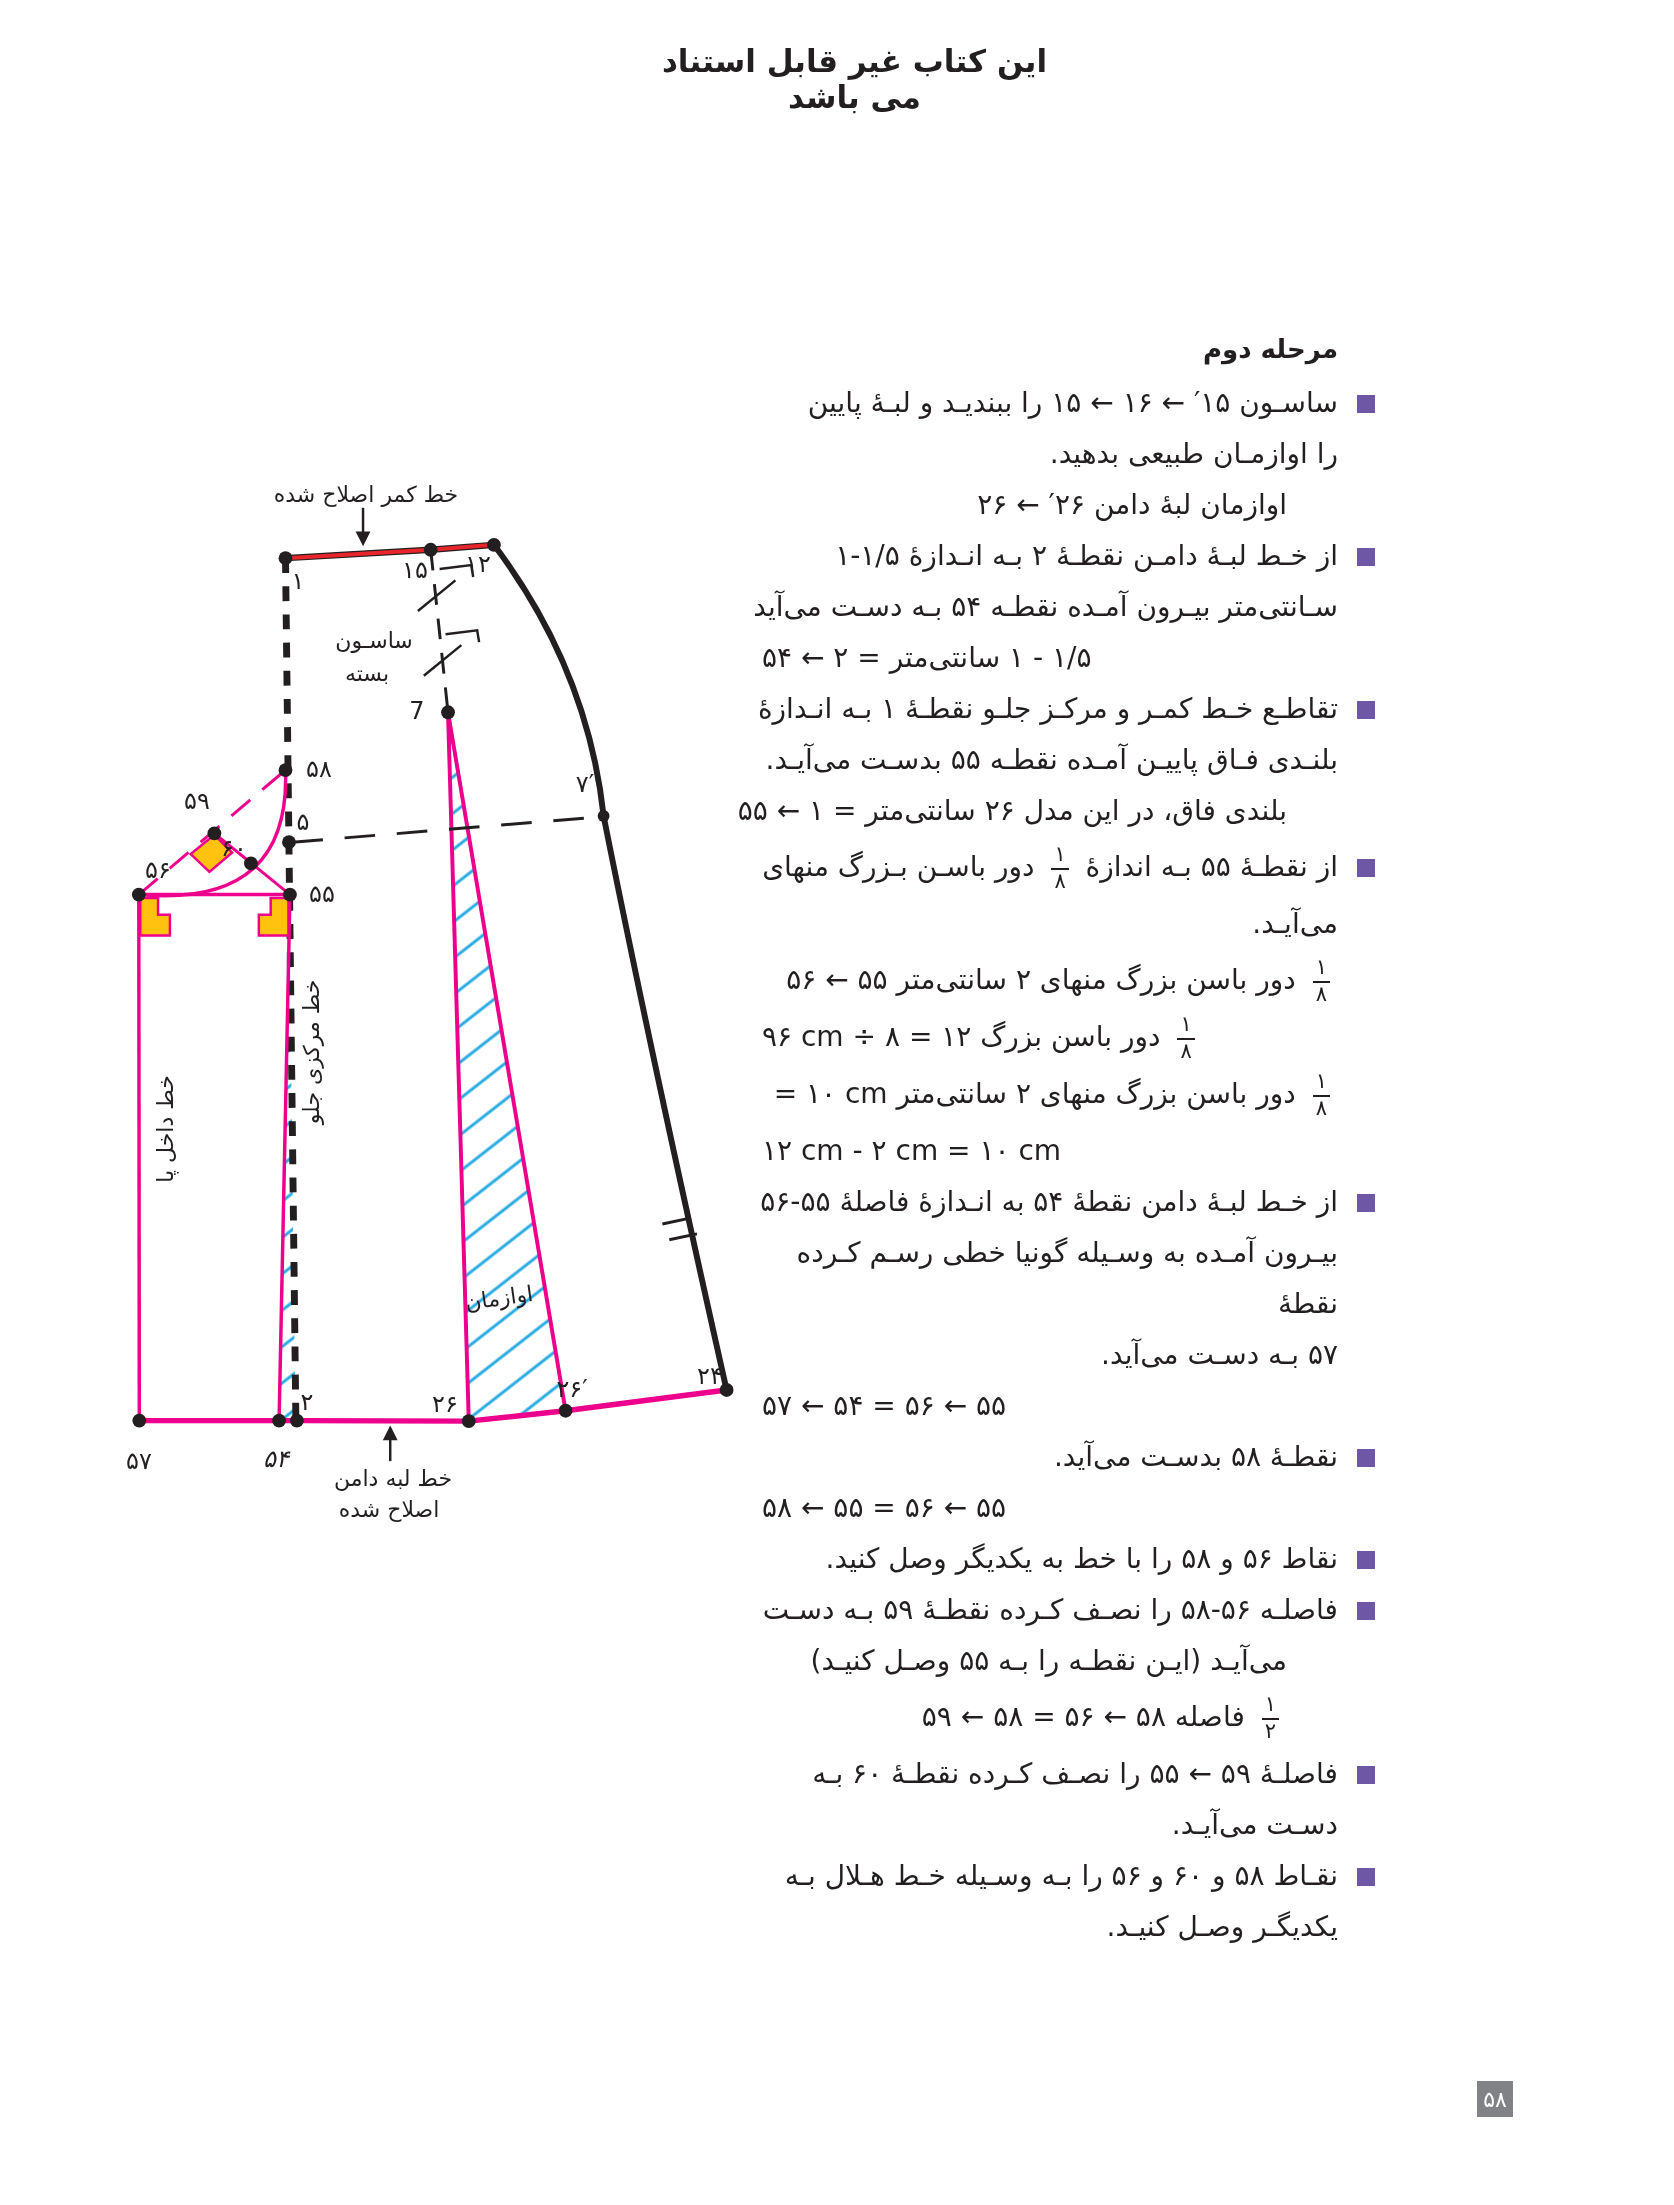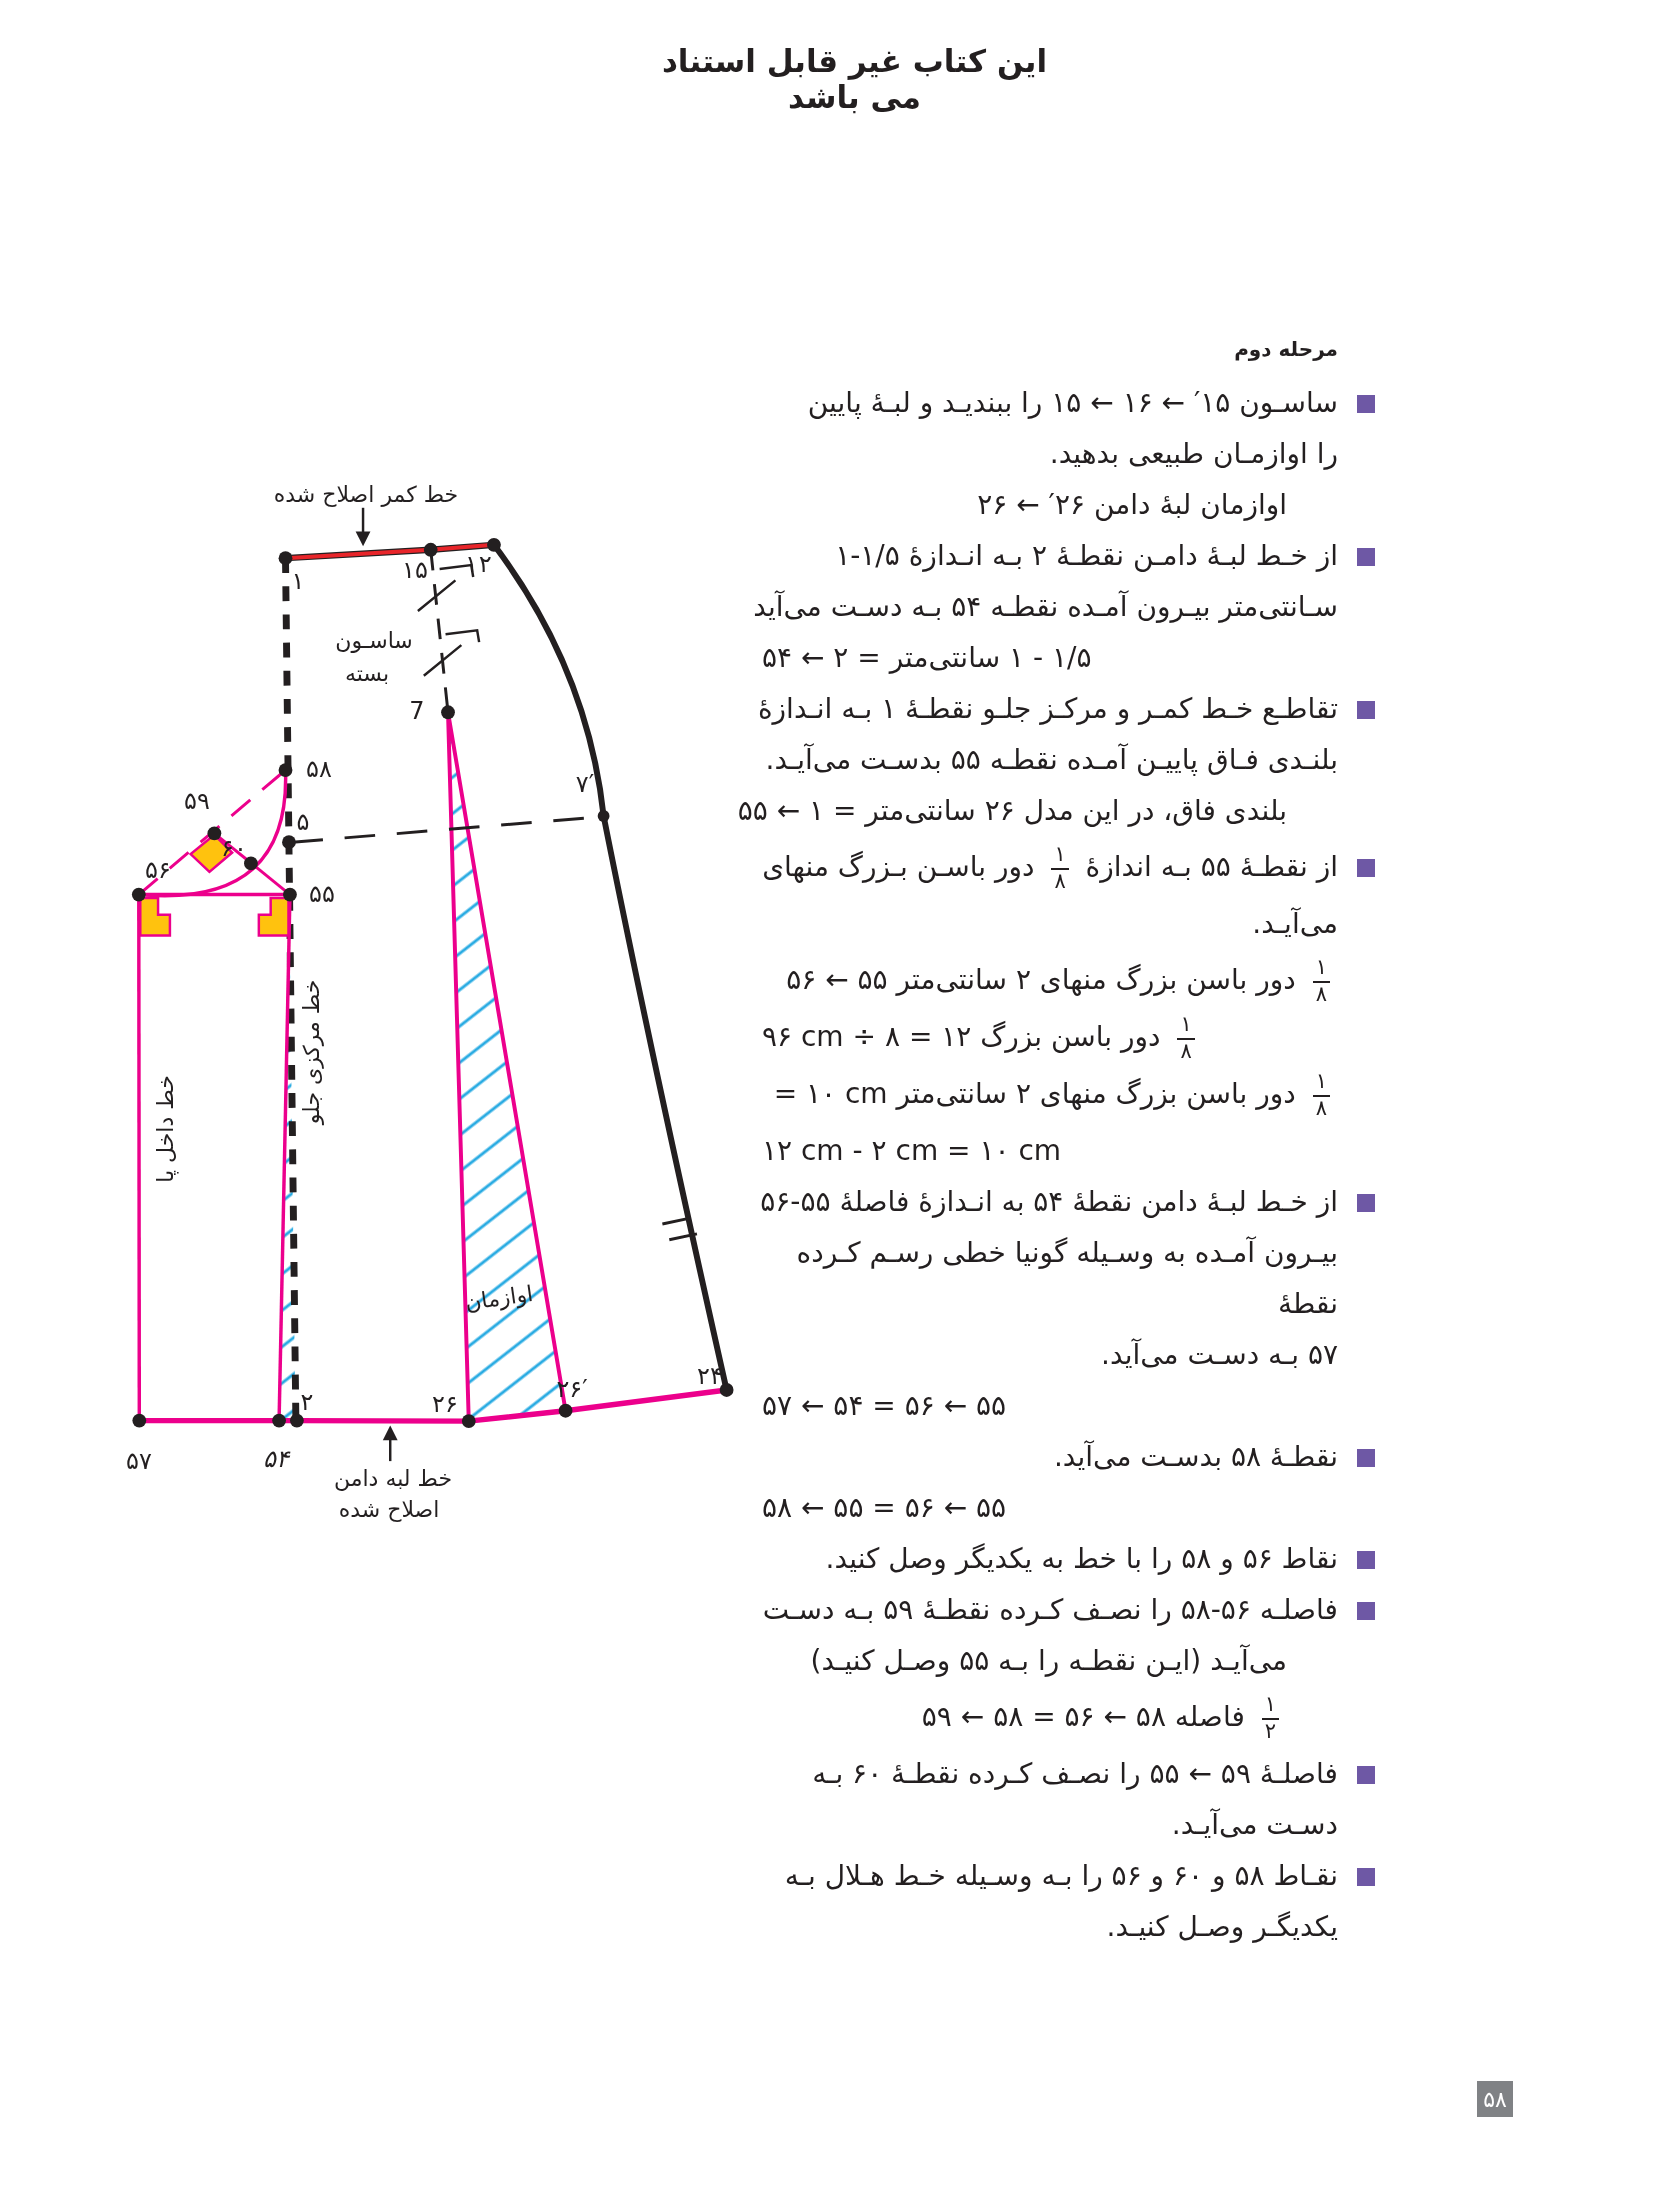--- a/index.html
+++ b/index.html
@@ -11,21 +11,21 @@
   
   svg.diagram{position:absolute;left:0;top:0;width:1674px;height:2205px;}
   
   .dlabel{position:absolute;transform:translate(-50%,-50%);font-size:22px;direction:rtl;white-space:nowrap;}
   .dlabel.rot{transform:translate(-50%,-50%) rotate(-90deg);}
   .dlabel.flare{transform:translate(-50%,-50%) rotate(-8deg);}
   .pt{position:absolute;transform:translate(-50%,-50%);font-size:24px;direction:rtl;white-space:nowrap;}
   
   .textcol{position:absolute;top:322px;right:296px;width:645px;direction:rtl;text-align:right;
            font-size:28px;line-height:51px;}
-  .h{font-weight:bold;font-size:20px;line-height:55px;padding-left:3px;padding-right:40px;}
+  .h{font-weight:bold;font-size:26px;line-height:55px;padding-left:3px;padding-right:40px;}
   .tl{position:relative;padding-right:40px;}
   .tl .bullet{position:absolute;right:3px;top:18px;width:18px;height:18px;background:#6e58a5;}
   .fleft{text-align:left;padding-left:29px;}
   .ind{padding-right:91px;}
   .tall{margin:5px 0;}
   .frac{display:inline-flex;flex-direction:column;align-items:center;vertical-align:middle;
         margin:0 8px;font-size:21px;line-height:1.12;}
   .frac .num{border-bottom:2px solid #231f20;padding:0 3px 1px;}
   .ltr{direction:ltr;unicode-bidi:isolate;}
   
@@ -114,21 +114,21 @@
   <div class="dlabel" style="left:374px;top:640px;">ساسـون</div>
   <div class="dlabel" style="left:367px;top:673px;">بسته</div>
   <div class="dlabel rot" style="left:311px;top:1052px;">خط مرکزی جلو</div>
   <div class="dlabel rot" style="left:165px;top:1129px;">خط داخل پا</div>
   <div class="dlabel flare" style="left:499px;top:1298px;">اوازمان</div>
   <div class="dlabel" style="left:393px;top:1478px;">خط لبه دامن</div>
   <div class="dlabel" style="left:389px;top:1509px;">اصلاح شده</div>
 
   <div class="pt" style="left:298px;top:581px;">۱</div>
   <div class="pt" style="left:415px;top:570px;">۱۵</div>
-  <div class="pt" style="left:478px;top:564px;font-family:Liberation Mono, monospace;">۱۲</div>
+  <div class="pt" style="left:478px;top:564px;">۱۲</div>
   <div class="pt" style="left:417px;top:711px;">7</div>
   <div class="pt" style="left:319px;top:769px;">۵۸</div>
   <div class="pt" style="left:197px;top:801px;">۵۹</div>
   <div class="pt" style="left:234px;top:848px;">۶۰</div>
   <div class="pt" style="left:303px;top:822px;">۵</div>
   <div class="pt" style="left:116px;top:870px;margin-left:42px;">۵۶</div>
   <div class="pt" style="left:322px;top:894px;">۵۵</div>
   <div class="pt" style="left:585px;top:784px;">۷′</div>
   <div class="pt" style="left:139px;top:1461px;">۵۷</div>
   <div class="pt" style="left:276px;top:1459px;font-style:italic;">۵۴</div>

